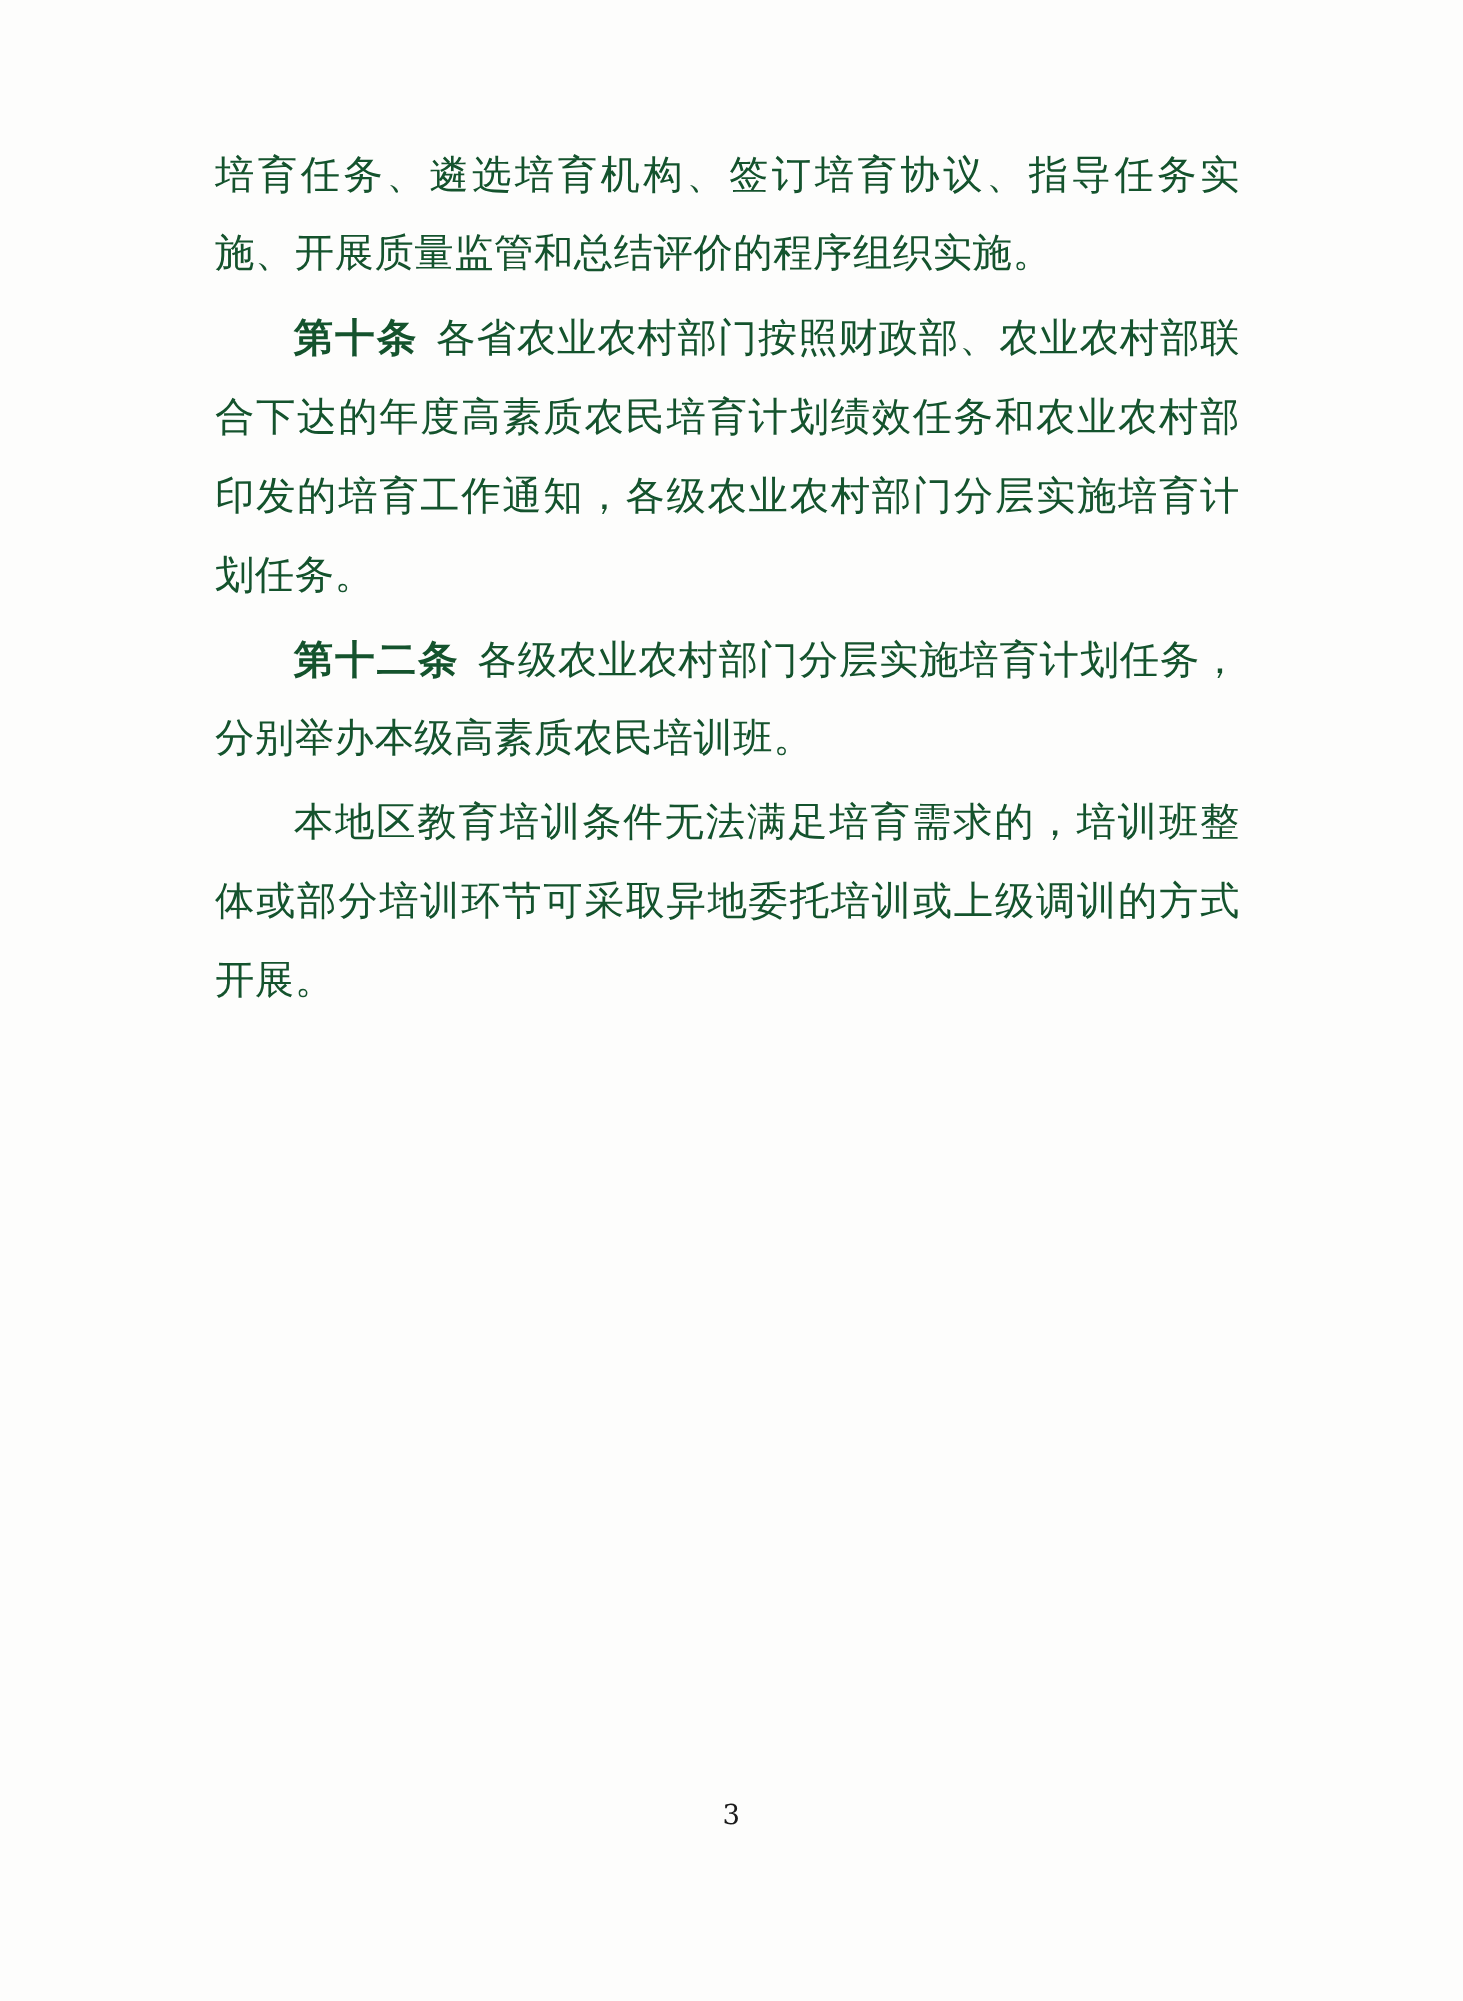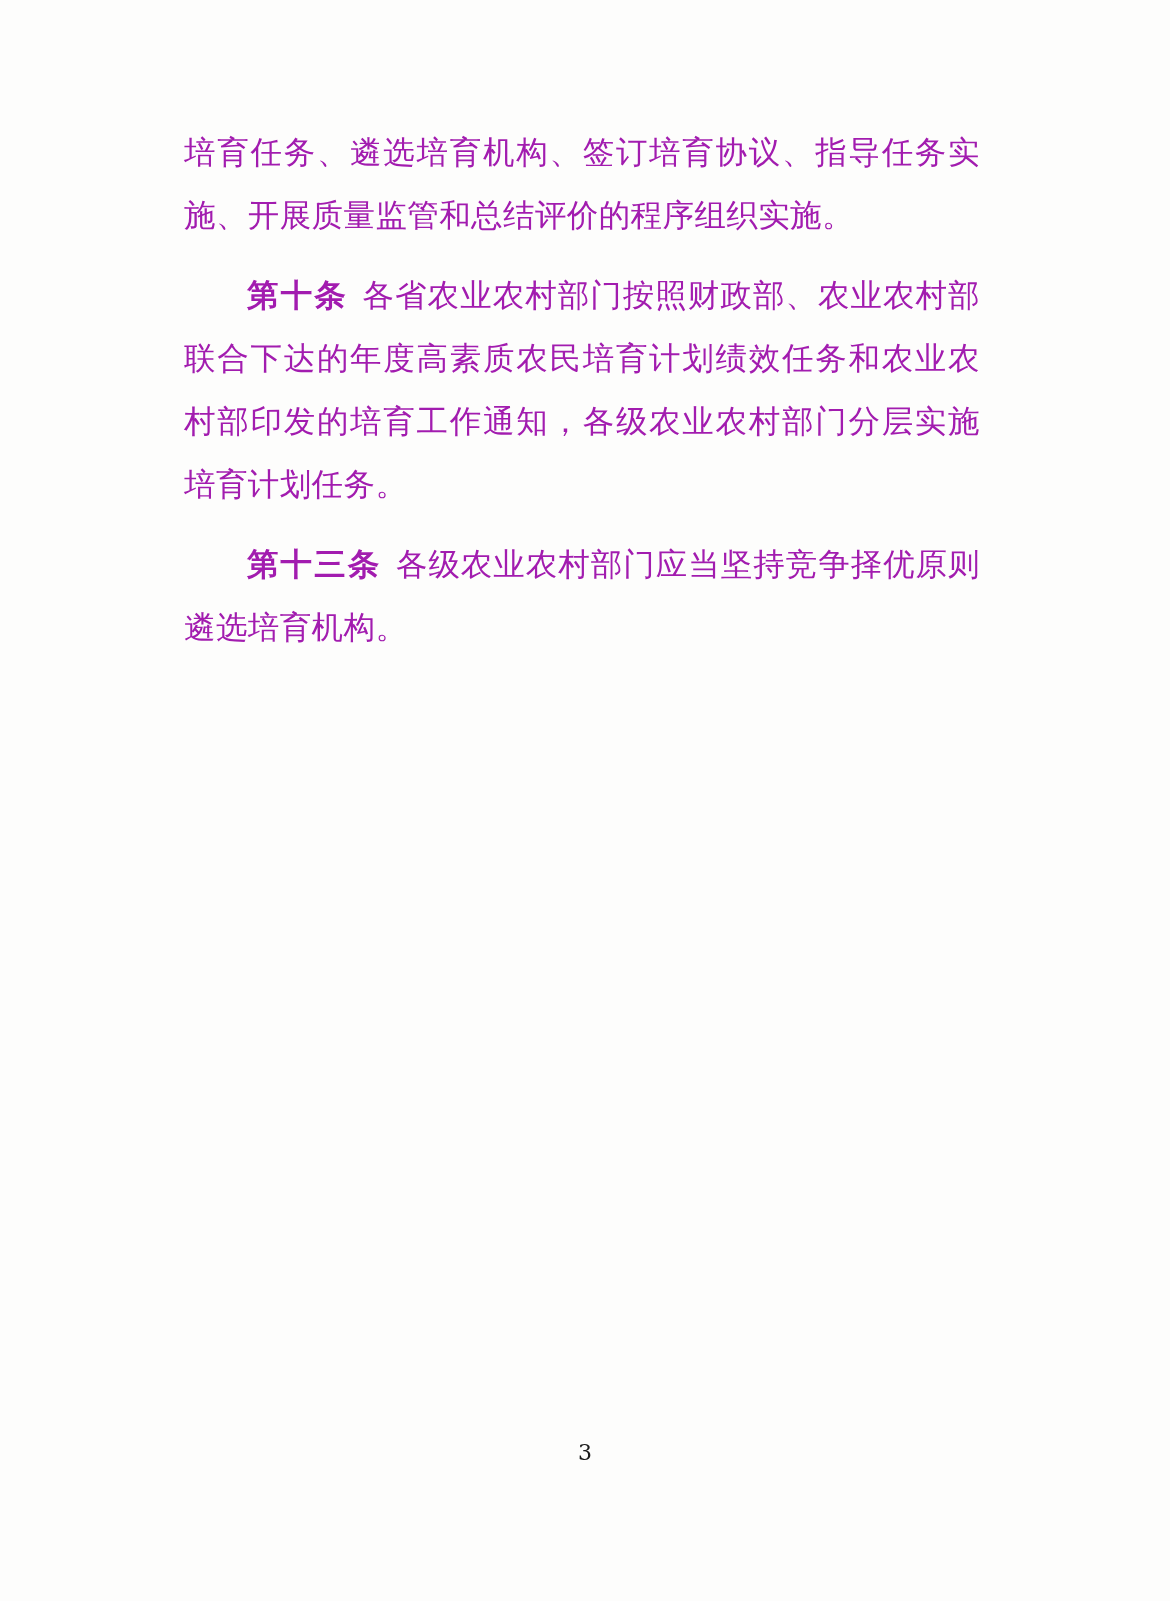--- a/index.html
+++ b/index.html
@@ -28,22 +28,22 @@
     left: 168px;
     top: 105px;
     width: 828px;
   }
   .para {
     font-size: 31.5px;
     line-height: 63px;
     text-align: justify;
     text-justify: inter-ideograph;
     letter-spacing: 0.4px;
-    margin: 16px;
-    color: #a21caf;
+    margin: 4px;
+    color: #14532d;
   }
   .para.indent {
     text-indent: 63px;
   }
   .label {
     font-weight: bold;
     letter-spacing: 1.5px;
   }
   .gap {
     display: inline-block;
@@ -68,23 +68,26 @@
 
     <p class="para">
       <span>培育任务、遴选培育机构、签订培育协议、指导任务实施、开展质量监管和总结评价的程序组织实施。</span>
     </p>
 
     <p class="para indent">
       <span class="label">第十条</span><span class="gap"></span><span>各省农业农村部门按照财政部、农业农村部联合下达的年度高素质农民培育计划绩效任务和农业农村部印发的培育工作通知，各级农业农村部门分层实施培育计划任务。</span>
     </p>
 
 
-
+    <p class="para indent">
+      <span class="label">第十二条</span><span class="gap"></span><span>各级农业农村部门分层实施培育计划任务，分别举办本级高素质农民培训班。</span>
+    </p>
 
     <p class="para indent">
-      <span class="label">第十三条</span><span class="gap"></span><span>各级农业农村部门应当坚持竞争择优原则遴选培育机构。</span>
+      <span>本地区教育培训条件无法满足培育需求的，培训班整体或部分培训环节可采取异地委托培训或上级调训的方式开展。</span>
     </p>
+
 
 
   </div>
 
   <div class="page-number">3</div>
 </div>
 
 </body></html>

